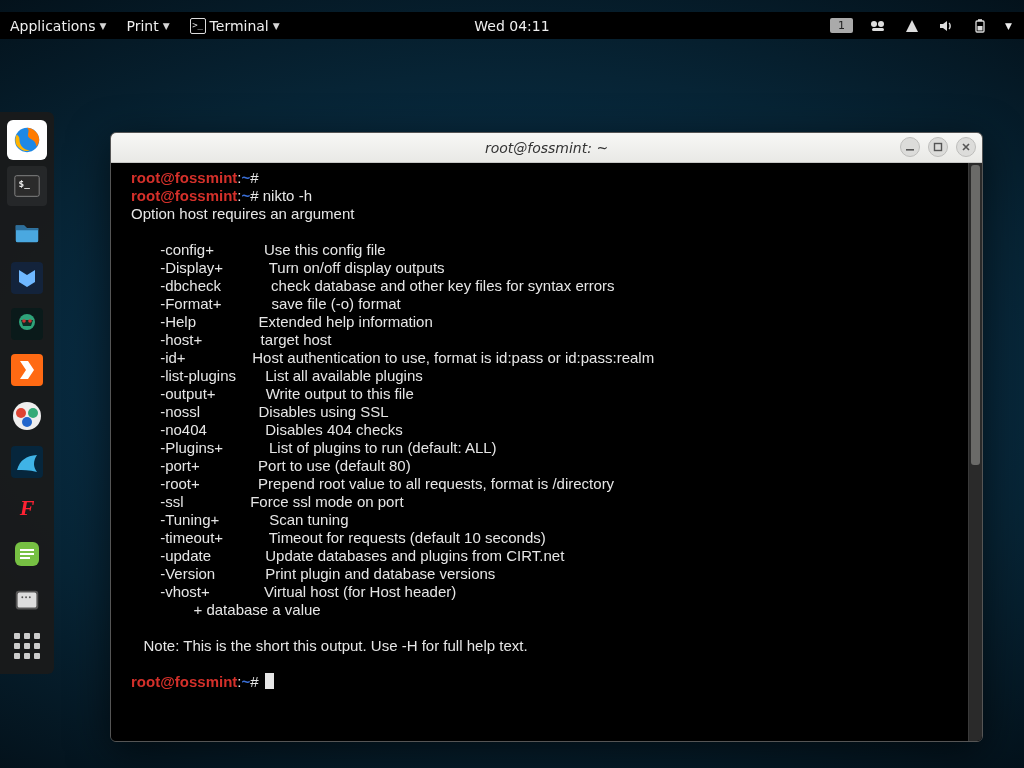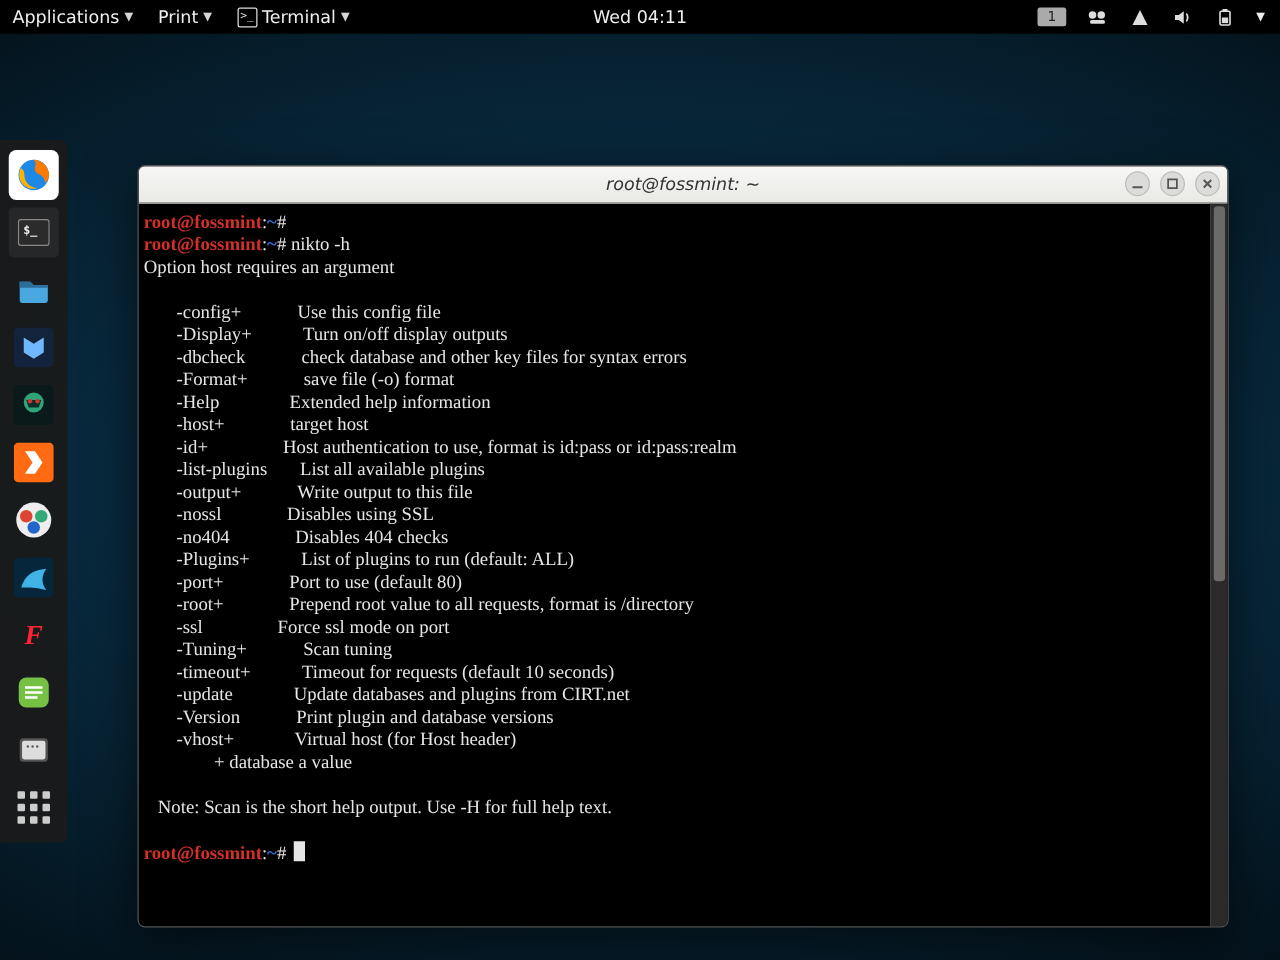--- a/index.html
+++ b/index.html
@@ -5,21 +5,21 @@
   * { margin: 0; padding: 0; box-sizing: border-box; }
   html, body { width: 1024px; height: 768px; overflow: hidden; font-family: "DejaVu Sans", sans-serif; }
   body {
     background: radial-gradient(ellipse 120% 90% at 50% 50%, #0a3b5c 0%, #072435 45%, #020a10 80%, #000 100%);
     position: relative;
     color: #fff;
   }
 
   
   .top-panel {
-    position: absolute; top: 0; left: 0; right: 0; height: 27px;
+    position: absolute; top: 12px; left: 0; right: 0; height: 27px;
     background: #000; display: flex; align-items: center;
     font-size: 14px; color: #eee; z-index: 10;
   }
   .top-left { display: flex; align-items: center; }
   .top-item { padding: 0 10px; display: flex; align-items: center; gap: 4px; cursor: pointer; }
   .top-item .arrow { font-size: 9px; opacity: .9; }
   .top-center { position: absolute; left: 50%; transform: translateX(-50%); }
   .top-right { margin-left: auto; display: flex; align-items: center; gap: 16px; padding-right: 12px; }
   .ws-indicator { background: #aaa; color: #222; font-size: 11px; padding: 0 8px; border-radius: 2px; line-height: 15px; }
   .tray-icon { display:inline-flex; align-items:center; justify-content:center; width:18px; height:18px; }
@@ -59,21 +59,21 @@
   }
   .win-btn {
     width: 20px; height: 20px; border-radius: 50%; background: #dcdcda; border:1px solid #bdbdbb;
     display:flex; align-items:center; justify-content:center; font-size:12px; color:#555; cursor:pointer;
     line-height:1;
   }
   .term-body {
     flex: 1; display: flex; background: #000;
   }
   .term-content {
-    flex: 1; padding: 6px 4px; font-family: Liberation Serif, serif;
+    flex: 1; padding: 6px 20px; font-family: Liberation Sans, sans-serif;
     font-size: 15px; line-height: 18px; color: #e6e6e6; white-space: pre;
     overflow: hidden; position: relative;
   }
   .term-scrollbar { width:14px; background:#2a2a2a; border-left:1px solid #3a3a3a; position:relative;}
   .term-scrollbar .thumb{ position:absolute; left:2px; right:2px; top:2px; height:300px; background:#6a6a68; border-radius:3px;}
   .u   { color:#d4302a; font-weight:bold; }
   .h   { color:#d4302a; font-weight:bold; }
   .col { color:#e6e6e6; }
   .tl  { color:#3a6fd8; font-weight:bold; }
   .hash{ color:#e6e6e6; }
@@ -264,20 +264,20 @@
        -port+              Port to use (default 80)
        -root+              Prepend root value to all requests, format is /directory
        -ssl                Force ssl mode on port
        -Tuning+            Scan tuning
        -timeout+           Timeout for requests (default 10 seconds)
        -update             Update databases and plugins from CIRT.net
        -Version            Print plugin and database versions
        -vhost+             Virtual host (for Host header)
 </div><span>               + database a value</span>
 
-<span>   Note: Scan is the short help output. Use -H for full help text.</span>
+<span>   Note: This is the short this output. Use -H for full help text.</span>
 
 <span class="u">root</span><span class="u">@</span><span class="h">fossmint</span><span class="col">:</span><span class="tl">~</span><span class="hash">#</span> <span class="cursor"></span></div>
     <div class="term-scrollbar">
       <div class="thumb"></div>
     </div>
   </div>
 </div>
 
 </body></html>

